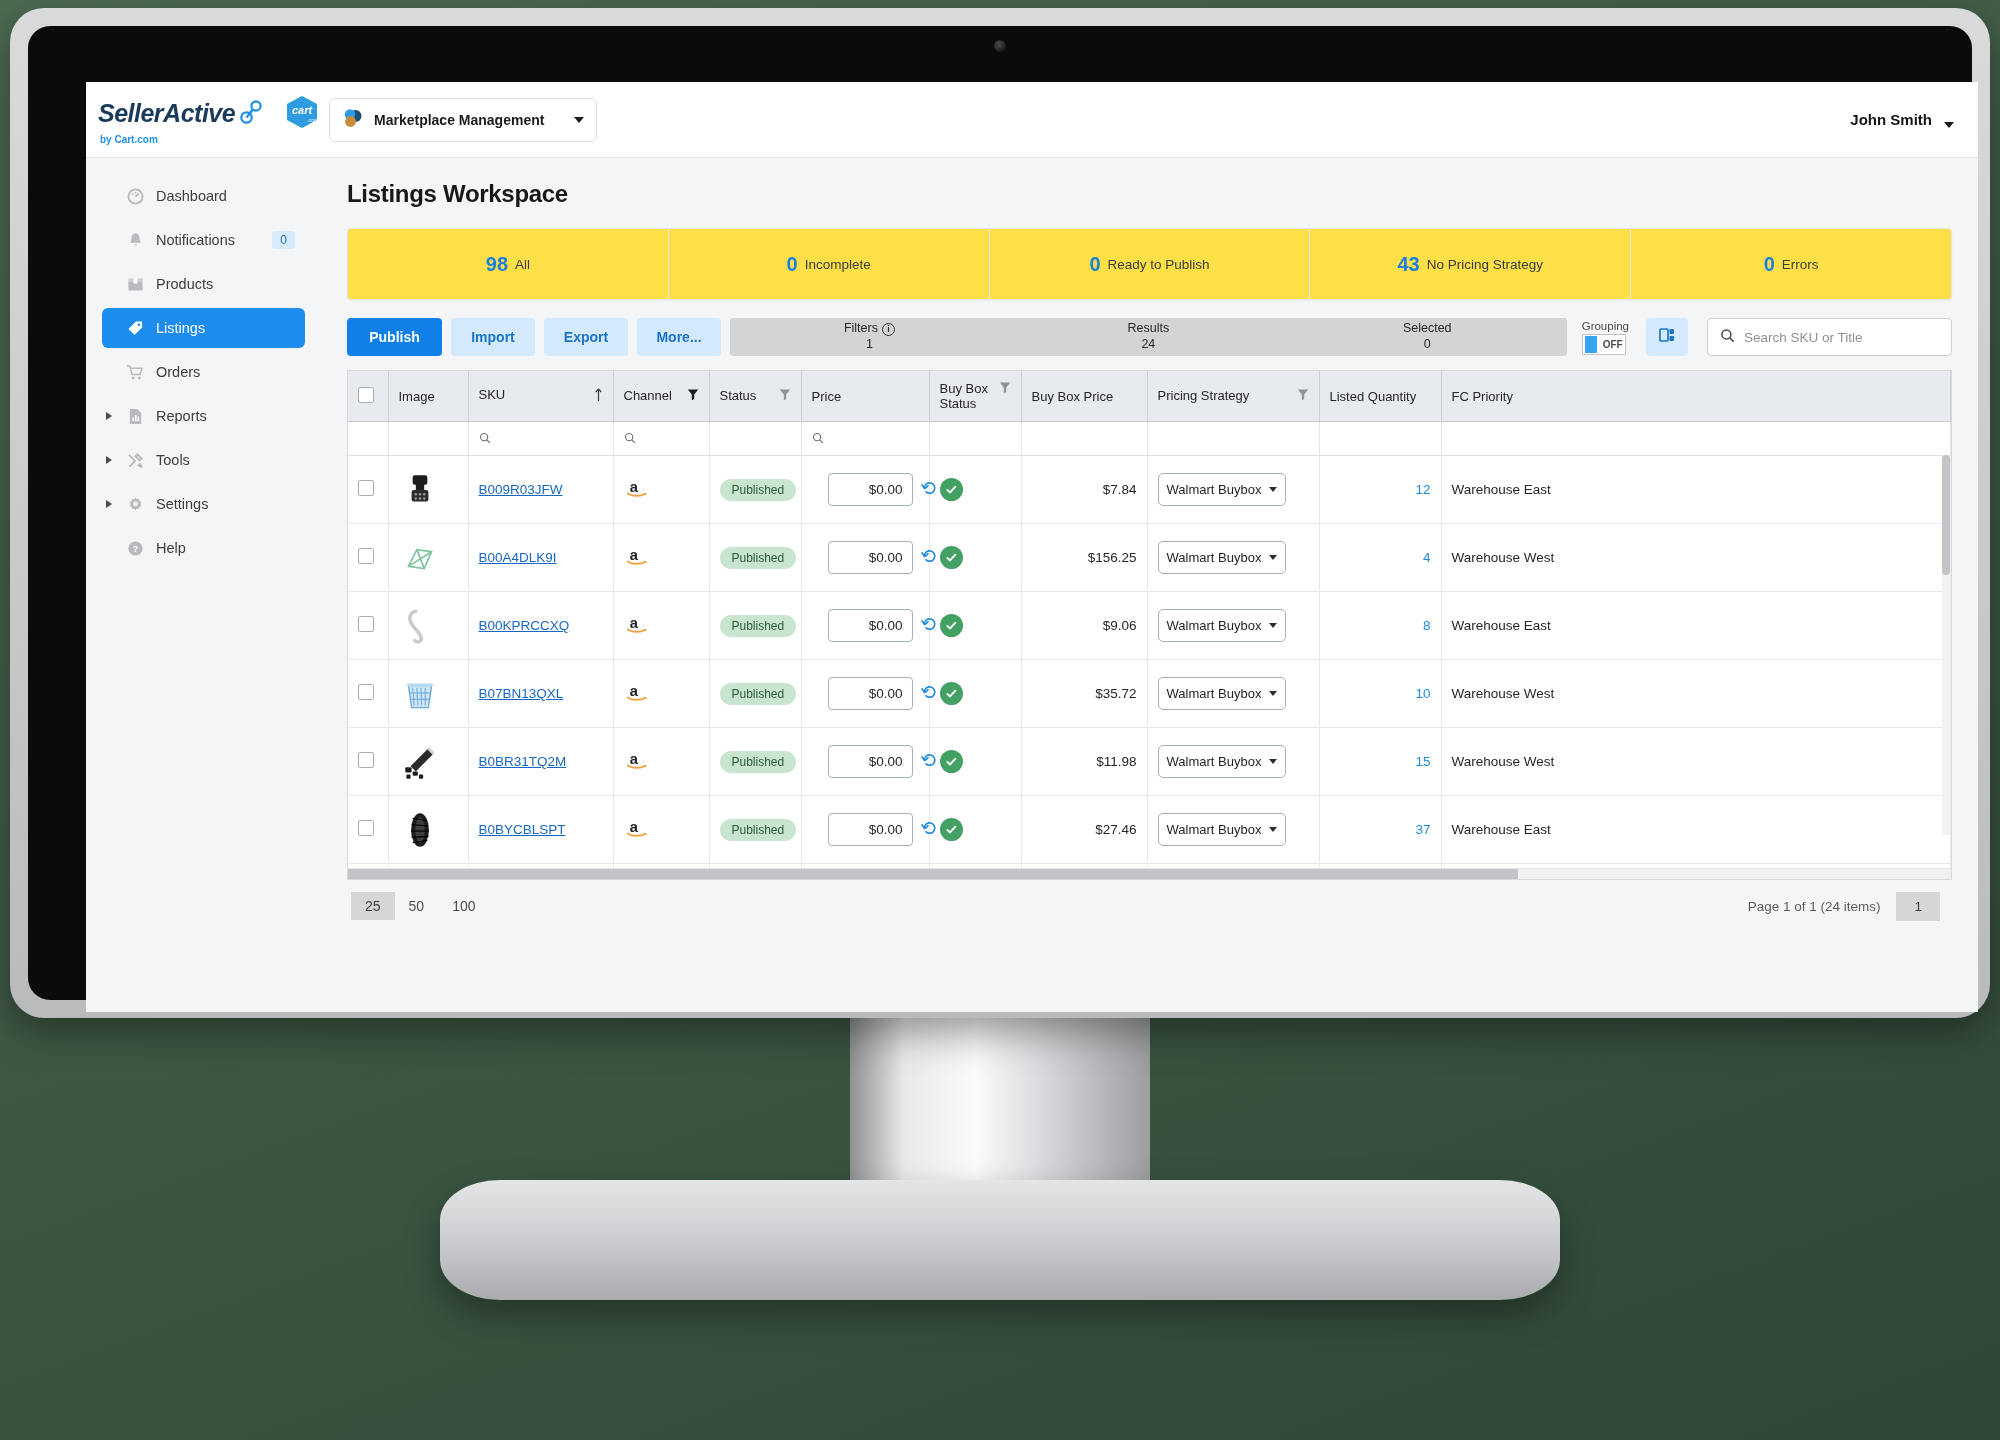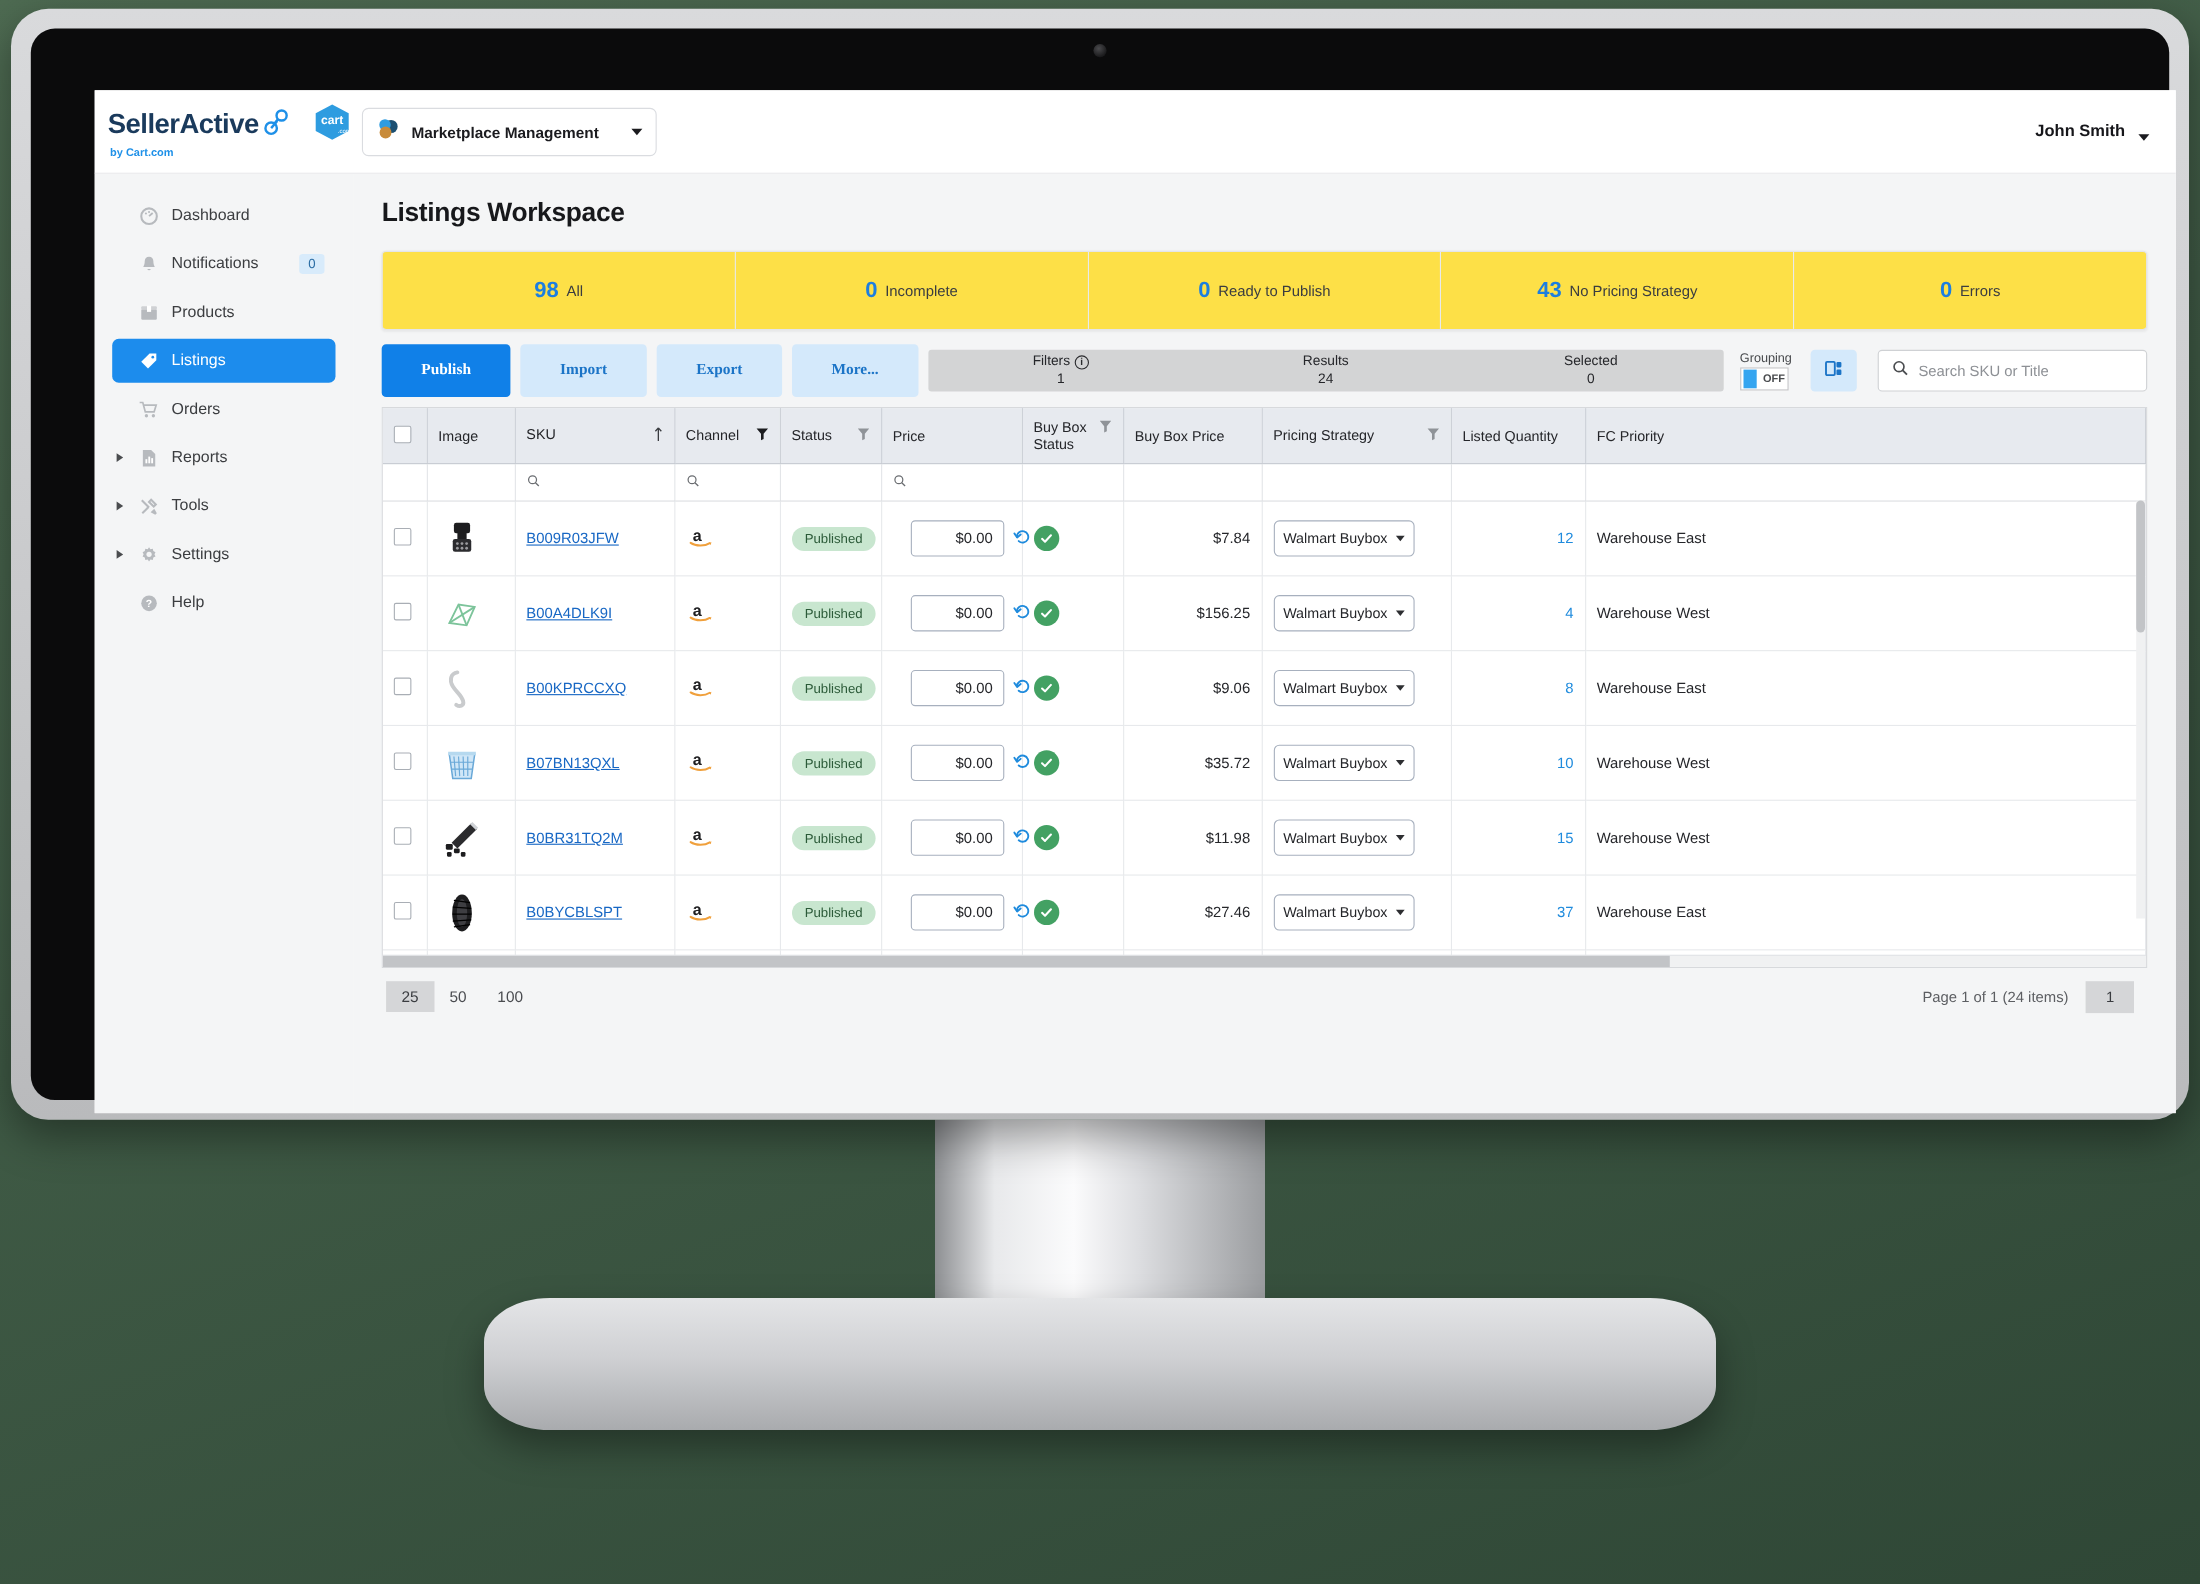--- a/index.html
+++ b/index.html
@@ -57,21 +57,21 @@
     box-shadow: 0 16px 34px rgba(0,0,0,.35);
   }
 
   
   #topbar {
     position: absolute; left: 0; top: 0; width: 1892px; height: 76px;
     background: #fff; border-bottom: 1px solid #e6e7ea;
     display: flex; align-items: center;
   }
   #brand { width: 235px; padding-left: 12px; }
-  .brand-row { display:flex; align-items:center; }
+  .brand-row { display:flex; align-items:center;font-style:italic; }
   .brand-name {
     font-size: 25px; font-weight: 700; color:#1a3a5c; letter-spacing:-.5px;
   }
   .brand-logo-glyph { margin-left: 3px; }
   .brand-divider { width:2px; height:30px; background:#1a3a5c; margin:0 9px; }
   .brand-sub { font-size: 10px; font-weight:700; color:#1e90e8; margin-left: 2px; margin-top:1px; }
 
   #workspace-select {
     margin-left: 8px;
     width: 268px; height: 44px;
@@ -146,23 +146,23 @@
   .stat:last-child { border-right:none; }
   .stat-num { font-size: 20px; font-weight:800; color:#1c7ee0; }
   .stat-lab { font-size: 13.5px; color:#3a3c40; margin-left: 7px; }
 
   
   #toolbar {
     margin-top: 18px; height: 38px;
     display:flex; align-items:center; gap: 9px;
   }
   .btn {
-    height: 48px; border-radius: 4px;
+    height: 38px; border-radius: 4px;
     display:flex; align-items:center; justify-content:center;
-    font-size: 14px; font-weight: 700; cursor:pointer; padding: 0 36px; font-family: Liberation Serif, serif;
+    font-size: 14px; font-weight: 700; cursor:pointer; padding: 0 8px;
   }
   .btn-primary { background:#1080e8; color:#fff; min-width:95px; }
   .btn-ghost { background:#d4e9fb; color:#1b74c7; min-width:84px; }
 
   #meter-group {
     flex: 1; height: 38px; background:#d3d4d5; border-radius:3px;
     display:flex; align-items:center;
   }
   .meter {
     flex:1; text-align:center; font-size: 12.5px; color:#25262a; line-height: 1.25;

